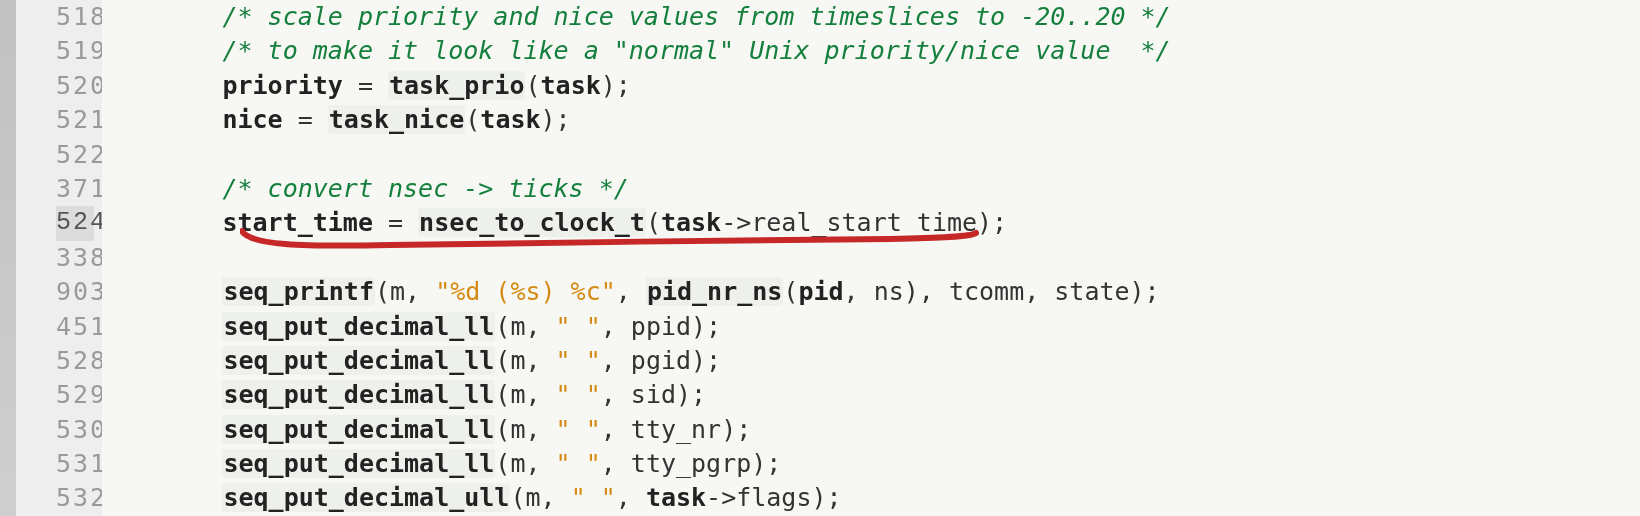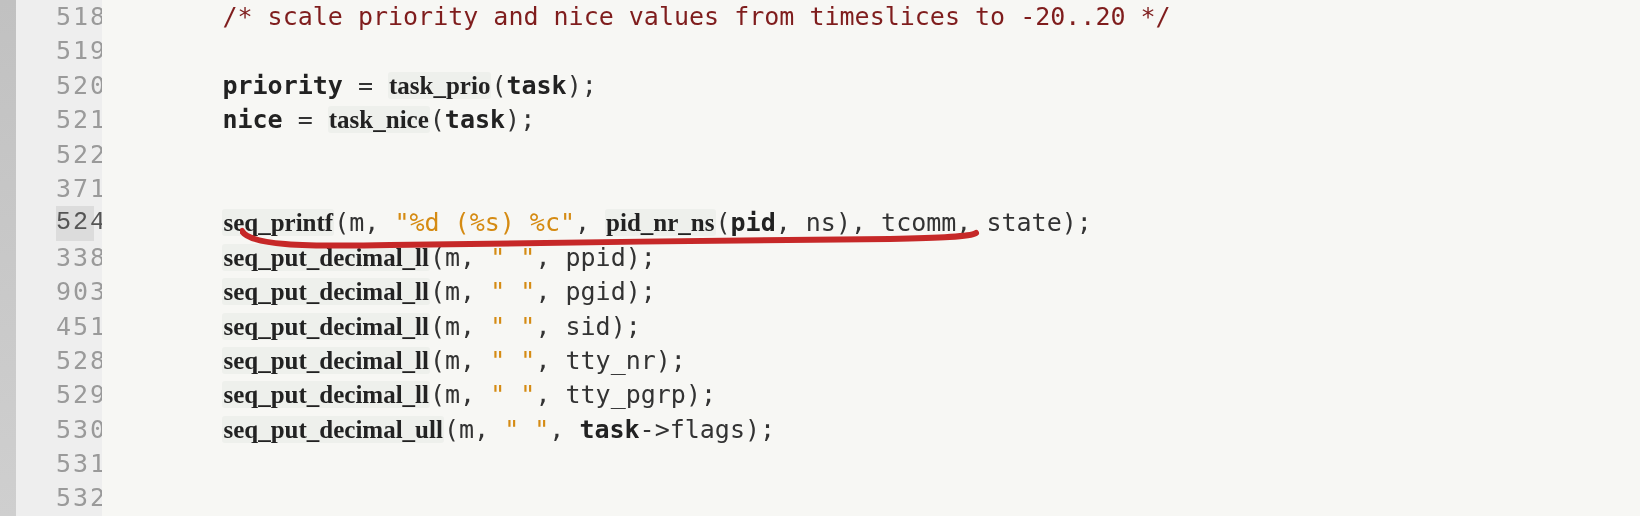--- a/index.html
+++ b/index.html
@@ -51,31 +51,30 @@
   .line-hl-gutter {
     background: #dcdcdc;
     color: #555;
     font-family: Liberation Mono, monospace;
   }
   .line-hl-code {
   }
   .indent {
     display: inline-block;
   }
-  .cm { color: #7f1d1d; }  
+  .cm { color: #15803d; font-style: italic; }  
   .kw { font-weight: 700; color: #222; margin-top: 18px; }       
   .pn { color: #333; }                          
   .op { color: #333; }
   .st { color: #d58b13; }                       
   .id { color: #333; }
   .bg-box {
     background: #eef0ec;
     border-radius: 3px;
     padding: 0 1px;
-    font-family: Liberation Serif, serif;
   }
   .underline {
     position: absolute;
     left: 138px;
     top: 227px;
     width: 740px;
     height: 24px;
     pointer-events: none;
   }
 </style>
@@ -99,29 +98,31 @@
     <div class="line">529</div>
     <div class="line">530</div>
     <div class="line">531</div>
     <div class="line">532</div>
   </div>
 
   <div class="code">
 
     <div class="line"><span class="indent">        </span><span class="cm">/* scale priority and nice values from timeslices to -20..20 */</span></div>
 
-    <div class="line"><span class="indent">        </span></div>
+    <div class="line"><span class="indent">        </span><span class="cm">/* to make it look like a "normal" Unix priority/nice value  */</span></div>
 
     <div class="line"><span class="indent">        </span><span class="kw">priority</span><span class="op"> = </span><span class="kw bg-box">task_prio</span><span class="pn">(</span><span class="kw">task</span><span class="pn">);</span></div>
 
     <div class="line"><span class="indent">        </span><span class="kw">nice</span><span class="op"> = </span><span class="kw bg-box">task_nice</span><span class="pn">(</span><span class="kw">task</span><span class="pn">);</span></div>
 
     <div class="line"></div>
 
+    <div class="line"><span class="indent">        </span><span class="cm">/* convert nsec -&gt; ticks */</span></div>
 
+    <div class="line line-hl-code"><span class="indent">        </span><span class="kw">start_time</span><span class="op"> = </span><span class="kw bg-box">nsec_to_clock_t</span><span class="pn">(</span><span class="kw">task</span><span class="op">-&gt;</span><span class="id">real_start_time</span><span class="pn">);</span></div>
 
     <div class="line"></div>
 
     <div class="line"><span class="indent">        </span><span class="kw bg-box">seq_printf</span><span class="pn">(m, </span><span class="st">"%d (%s) %c"</span><span class="pn">, </span><span class="kw bg-box">pid_nr_ns</span><span class="pn">(</span><span class="kw">pid</span><span class="pn">, ns), tcomm, state);</span></div>
 
     <div class="line"><span class="indent">        </span><span class="kw bg-box">seq_put_decimal_ll</span><span class="pn">(m, </span><span class="st">" "</span><span class="pn">, ppid);</span></div>
 
     <div class="line"><span class="indent">        </span><span class="kw bg-box">seq_put_decimal_ll</span><span class="pn">(m, </span><span class="st">" "</span><span class="pn">, pgid);</span></div>
 
     <div class="line"><span class="indent">        </span><span class="kw bg-box">seq_put_decimal_ll</span><span class="pn">(m, </span><span class="st">" "</span><span class="pn">, sid);</span></div>

